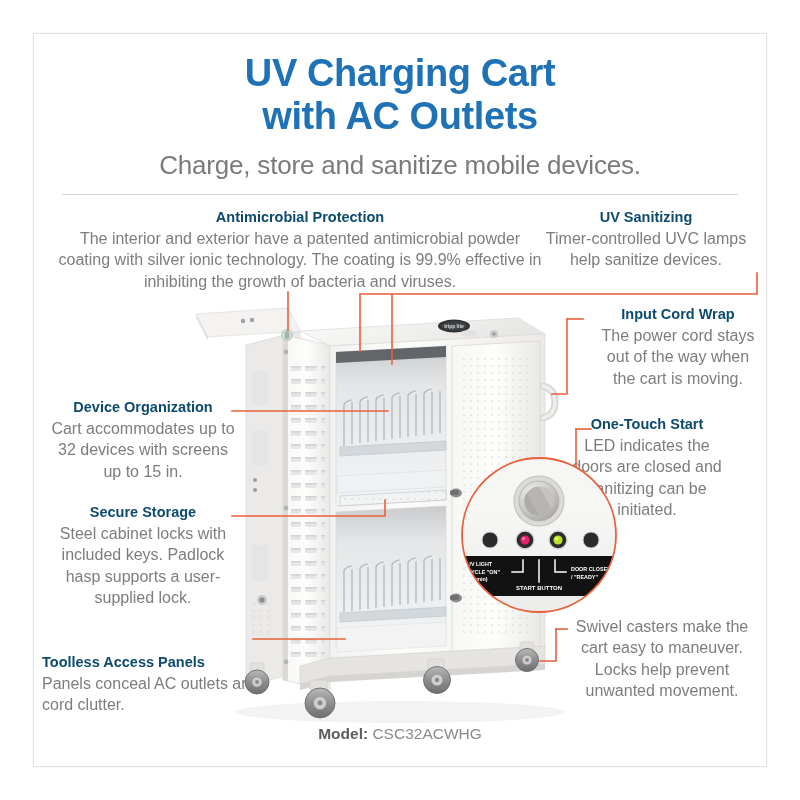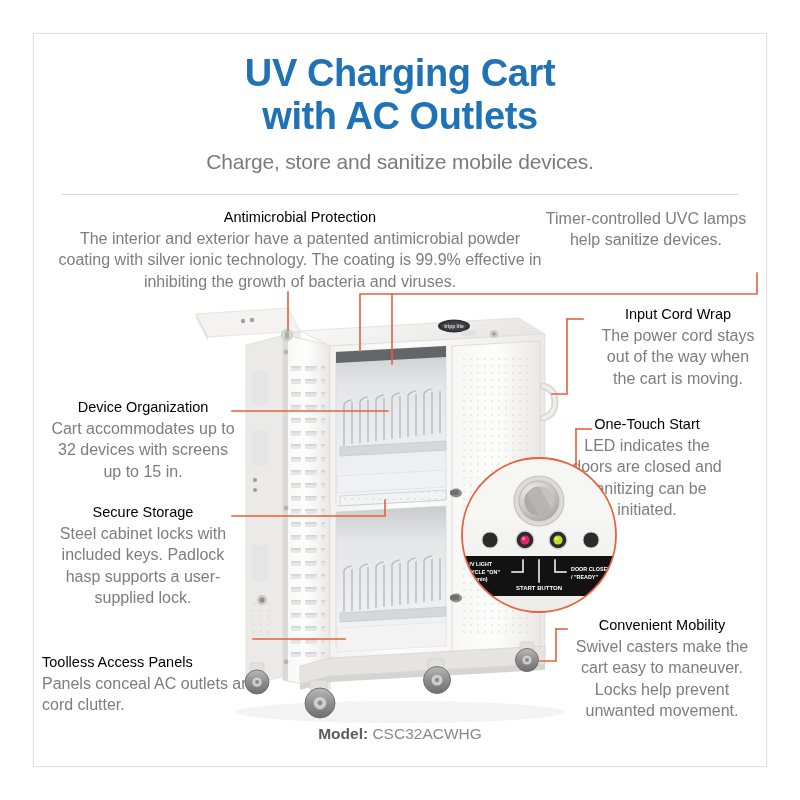--- a/index.html
+++ b/index.html
@@ -38,36 +38,36 @@
     font-weight:bold;
     letter-spacing:-0.4px;
   }
   .title .l2{display:block;}
   .subtitle{
     position:absolute;
     left:60px;top:150px;
     width:680px;
     text-align:center;
     color:#7b7b7b;
-    font-size:21px;
+    font-size:26px;
     font-weight:normal;
     letter-spacing:-0.2px;
   }
   .divider{
     position:absolute;
     left:62px;top:194px;
     width:676px;height:1px;
     background:#cfd9e0;
   }
 
   
   .callout{position:absolute;}
   .callout .ch{
-    color:#000000;
-    font-weight:normal;
+    color:#0c4a6e;
+    font-weight:bold;
     font-size:14.5px;
     line-height:1.25;
     margin-bottom:2px;
   }
   .callout .cb{
     color:#7d7d7d;
     font-size:16px;
     line-height:1.33;
     font-weight:normal;
   }
@@ -376,20 +376,21 @@
       <path d="M556,629 L556,661 L540,661"></path>
     </g>
   </svg>
 
   <div class="callout c-antimicrobial">
     <div class="ch">Antimicrobial Protection</div>
     <div class="cb">The interior and exterior have a patented antimicrobial powder coating with silver ionic technology. The coating is 99.9% effective in inhibiting the growth of bacteria and viruses.</div>
   </div>
 
   <div class="callout c-uvsan">
+    <div class="ch">UV Sanitizing</div>
     <div class="cb">Timer-controlled UVC lamps help sanitize devices.</div>
   </div>
 
   <div class="callout c-cordwrap">
     <div class="ch">Input Cord Wrap</div>
     <div class="cb">The power cord stays out of the way when the cart is moving.</div>
   </div>
 
   <div class="callout c-onetouch">
     <div class="ch">One-Touch Start</div>
@@ -405,21 +406,20 @@
     <div class="ch">Secure Storage</div>
     <div class="cb">Steel cabinet locks with included keys. Padlock hasp supports a user-supplied lock.</div>
   </div>
 
   <div class="callout c-toolless">
     <div class="ch">Toolless Access Panels</div>
     <div class="cb">Panels conceal AC outlets and cord clutter.</div>
   </div>
 
   <div class="callout c-mobility">
-    <div class="ch">Convenient Mobility</div>
     <div class="cb">Swivel casters make the cart easy to maneuver. Locks help prevent unwanted movement.</div>
   </div>
 
   <div class="model">
     <b>Model:</b>
     <span>CSC32ACWHG</span>
   </div>
 
 </div>
 

